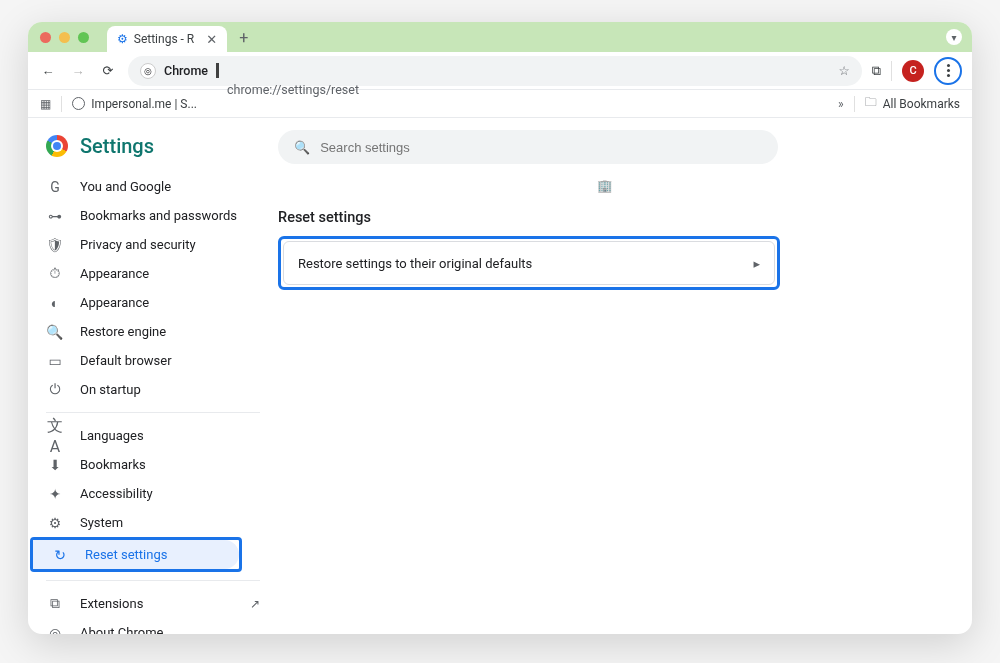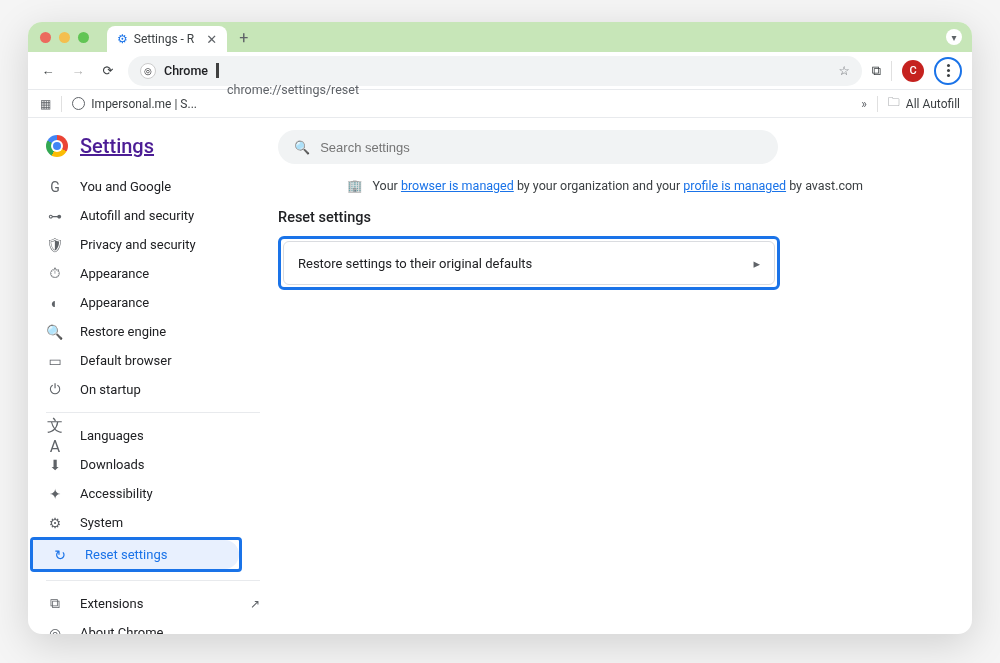--- a/index.html
+++ b/index.html
@@ -99,21 +99,21 @@
   .bookmarks .sep{ width:1px;height:16px;background:#e0e0e0;}
   .bookmarks .spacer{flex:1;}
   .bookmarks .all{ display:flex; align-items:center; gap:6px;}
   
   .content { flex:1; display:flex; overflow:hidden;}
   .sidebar { width:250px; padding-top:8px;}
   .brand { display:flex; align-items:center; gap:12px; padding:8px 18px 14px;}
   .brand-logo{width:22px;height:22px;border-radius:50%;background:conic-gradient(#ea4335 0 120deg,#fbbc05 120deg 210deg,#34a853 210deg 300deg,#4285f4 300deg 360deg);position:relative;}
   .brand-logo::after{content:"";position:absolute;top:5px;left:5px;width:12px;height:12px;border-radius:50%;background:#fff;}
   .brand-logo::before{content:"";position:absolute;top:7px;left:7px;width:8px;height:8px;border-radius:50%;background:#4285f4;z-index:2;}
-  .brand-title{ font-size:20px; font-weight:500; color:#4c1d95;text-decoration:underline;}
+  .brand-title{ font-size:20px; font-weight:500; color:#0f766e;}
   .nav-list{ list-style:none; }
   .nav-item{ display:flex; align-items:center; gap:16px; padding:0 18px; height:29px; font-size:13px; color:#202124; cursor:pointer;}
   .nav-item .nicon{ width:18px; text-align:center; color:#5f6368; font-size:14px;}
   .nav-item.active{ color:#1a73e8; background:#e8f0fe; border-radius:0 16px 16px 0;}
   .nav-item.active .nicon{ color:#1a73e8;}
   .hr{ height:1px; background:#e8eaed; margin:8px 18px;}
   .nav-item .ext{ margin-left:auto; color:#5f6368; font-size:12px;}
   .highlight-blue-sidebar{
     border:3px solid #1a73e8;
     border-radius:4px;
@@ -194,39 +194,39 @@
     <div class="sep"></div>
     <div class="bm-item">
       <span class="globe"></span>
       <span>Impersonal.me | S...</span>
     </div>
     <div class="spacer"></div>
     <span style="color:#5f6368;">»</span>
     <div class="sep"></div>
     <div class="all">
       <span style="color:#5f6368;">🗀</span>
-      <span>All Autofill</span>
+      <span>All Bookmarks</span>
     </div>
   </div>
 
   <div class="content">
 
     <div class="sidebar">
       <div class="brand">
         <div class="brand-logo"></div>
         <div class="brand-title">Settings</div>
       </div>
       <ul class="nav-list">
         <li class="nav-item">
             <span class="nicon">G</span>
             <span>You and Google</span>
           </li>
         <li class="nav-item">
             <span class="nicon">⊶</span>
-            <span>Autofill and security</span>
+            <span>Bookmarks and passwords</span>
           </li>
         <li class="nav-item">
             <span class="nicon">🛡</span>
             <span>Privacy and security</span>
           </li>
         <li class="nav-item">
             <span class="nicon">⏱</span>
             <span>Appearance</span>
           </li>
         <li class="nav-item">
@@ -247,21 +247,21 @@
           </li>
       </ul>
       <div class="hr"></div>
       <ul class="nav-list">
         <li class="nav-item">
             <span class="nicon" style="font-size:16px;">文A</span>
             <span>Languages</span>
           </li>
         <li class="nav-item">
             <span class="nicon">⬇</span>
-            <span>Downloads</span>
+            <span>Bookmarks</span>
           </li>
         <li class="nav-item">
             <span class="nicon">✦</span>
             <span>Accessibility</span>
           </li>
         <li class="nav-item">
             <span class="nicon">⚙</span>
             <span>System</span>
           </li>
         <div class="highlight-blue-sidebar">
@@ -287,23 +287,20 @@
 
     <div class="main">
       <div class="search-wrap">
         <div class="search">
           <span>🔍</span>
           <input placeholder="Search settings" style="">
         </div>
       </div>
       <div class="mgmt">
         <span style="color:#5f6368;">🏢</span>
-        <span>
-          <span>Your </span><a>browser is managed</a><span> by your organization and your </span><a>profile is managed</a><span> by avast.com</span>
-        </span>
       </div>
       <div class="section-title">Reset settings</div>
       <div class="card-hl">
         <div class="card">
           <span>Restore settings to their original defaults</span>
           <span class="arrow">▸</span>
         </div>
       </div>
     </div>
 

